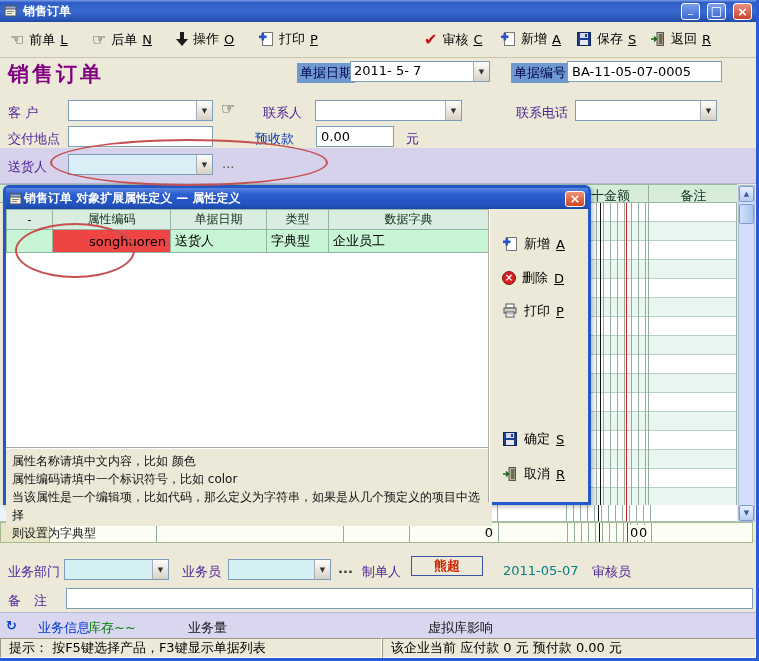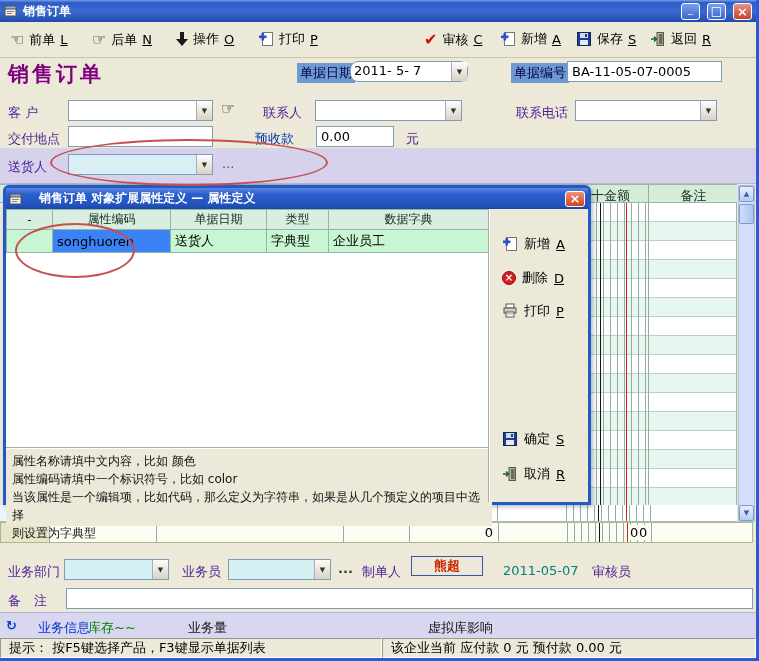--- a/index.html
+++ b/index.html
@@ -79,33 +79,33 @@
   .rowtotal { position:absolute; left:0; top:522px; width:753px; height:21px; background:#fcfdf3;
      border:1px solid #a8b890; font-size:13px; }
   .numcell { position:absolute; left:0; top:0; height:100%; width:48px; display:flex; align-items:center; justify-content:center; }
   .tintcell { position:absolute; top:0; height:100%; background:#edf3e2; }
 
   
   .dialog { position:absolute; left:3px; top:185px; width:588px; height:320px; z-index:10;
      border:3px solid #2258c8; border-radius:6px 6px 0 0; background:#fff; box-shadow:2px 2px 4px rgba(0,0,0,0.25); }
   .dlg-title { position:absolute; left:0; top:0; width:100%; height:21px;
      background:linear-gradient(180deg,#5c86e0 0%,#2a5ecf 30%,#2253bd 80%,#1a47a6 100%);
-     color:#fff; font-weight:bold; font-size:12px; display:flex; align-items:center; gap:16px; padding:8px 3px; }
+     color:#fff; font-weight:bold; font-size:12px; display:flex; align-items:center; gap:1px; padding:8px 3px; }
   .dlg-close { margin-left:auto; width:20px; height:16px; border:1px solid #fff; border-radius:3px;
      background:linear-gradient(180deg,#ef9378,#cc4422); color:#fff; display:flex; align-items:center; justify-content:center; }
   .dlg-close::before{content:"×"; font-size:13px; font-weight:bold;}
   .dlg-body { position:absolute; left:0; top:21px; right:0; bottom:0; background:#fff; }
   .dlg-panel { position:absolute; right:0; top:0; width:100px; height:100%; background:#ece9d8;
      border-left:2px groove #fff; }
   .dlg-btn { position:absolute; left:12px; display:flex; align-items:center; gap:6px; font-size:13px; color:#000; }
   .atable { position:absolute; left:0; top:0; border-collapse:collapse; font-size:12px; }
   .atable td { border:1px solid #94b4a4; padding:1px 4px; }
   .atable .hdr td { background:#d9eee1; text-align:center; height:19px; color:#102818; }
   .atable .drow td { background:#c8f5d3; height:23px; font-size:13px; }
-  .atable .drow td.code { background:#3b82f6; }
+  .atable .drow td.code { background:#ef4444;text-align:right; }
   .dlg-hints { position:absolute; left:0; top:238px; width:486px; height:79px; background:#ece9d8;
      border-top:2px groove #fff; font-size:12px; color:#111; padding:3px 6px; line-height:18px; }
 
   
   .svgi { display:inline-flex; width:16px; height:16px; }
   .svgi14 { display:inline-flex; width:14px; height:14px; }
 
   
   .creator-box { position:absolute; left:411px; top:556px; width:72px; height:20px; border:1px solid #3c55a0;
      color:#cc2200; font-weight:bold; font-size:13px; display:flex; align-items:center; justify-content:center; background:#ece9d8; }
@@ -202,21 +202,21 @@
             <path d="M1 8 h5 M4 5.5 L6.5 8 L4 10.5" stroke="#15641a" stroke-width="1.4" fill="none"></path>
           </svg>
       </span>
       <span>返回</span>
         <u>R</u>
     </div>
   </div>
 
   <div class="doc-title">销售订单</div>
   <div class="hl-label" style="left:297px; top:63px;">单据日期</div>
-  <div class="combo" style="left:350px; top:61px; width:118px;border-radius:8px;">
+  <div class="combo" style="left:350px; top:61px; width:140px;">
     <span class="field">2011- 5- 7</span>
     <span class="dbtn"></span>
   </div>
   <div class="hl-label" style="left:511px; top:63px;">单据编号</div>
   <div class="textbox" style="left:567px; top:61px; width:155px;">BA-11-05-07-0005</div>
 
   <div class="f-label" style="left:8px; top:104px;">客 户</div>
   <div class="combo" style="left:68px; top:100px; width:145px;">
     <span class="field"></span>
     <span class="dbtn"></span>

